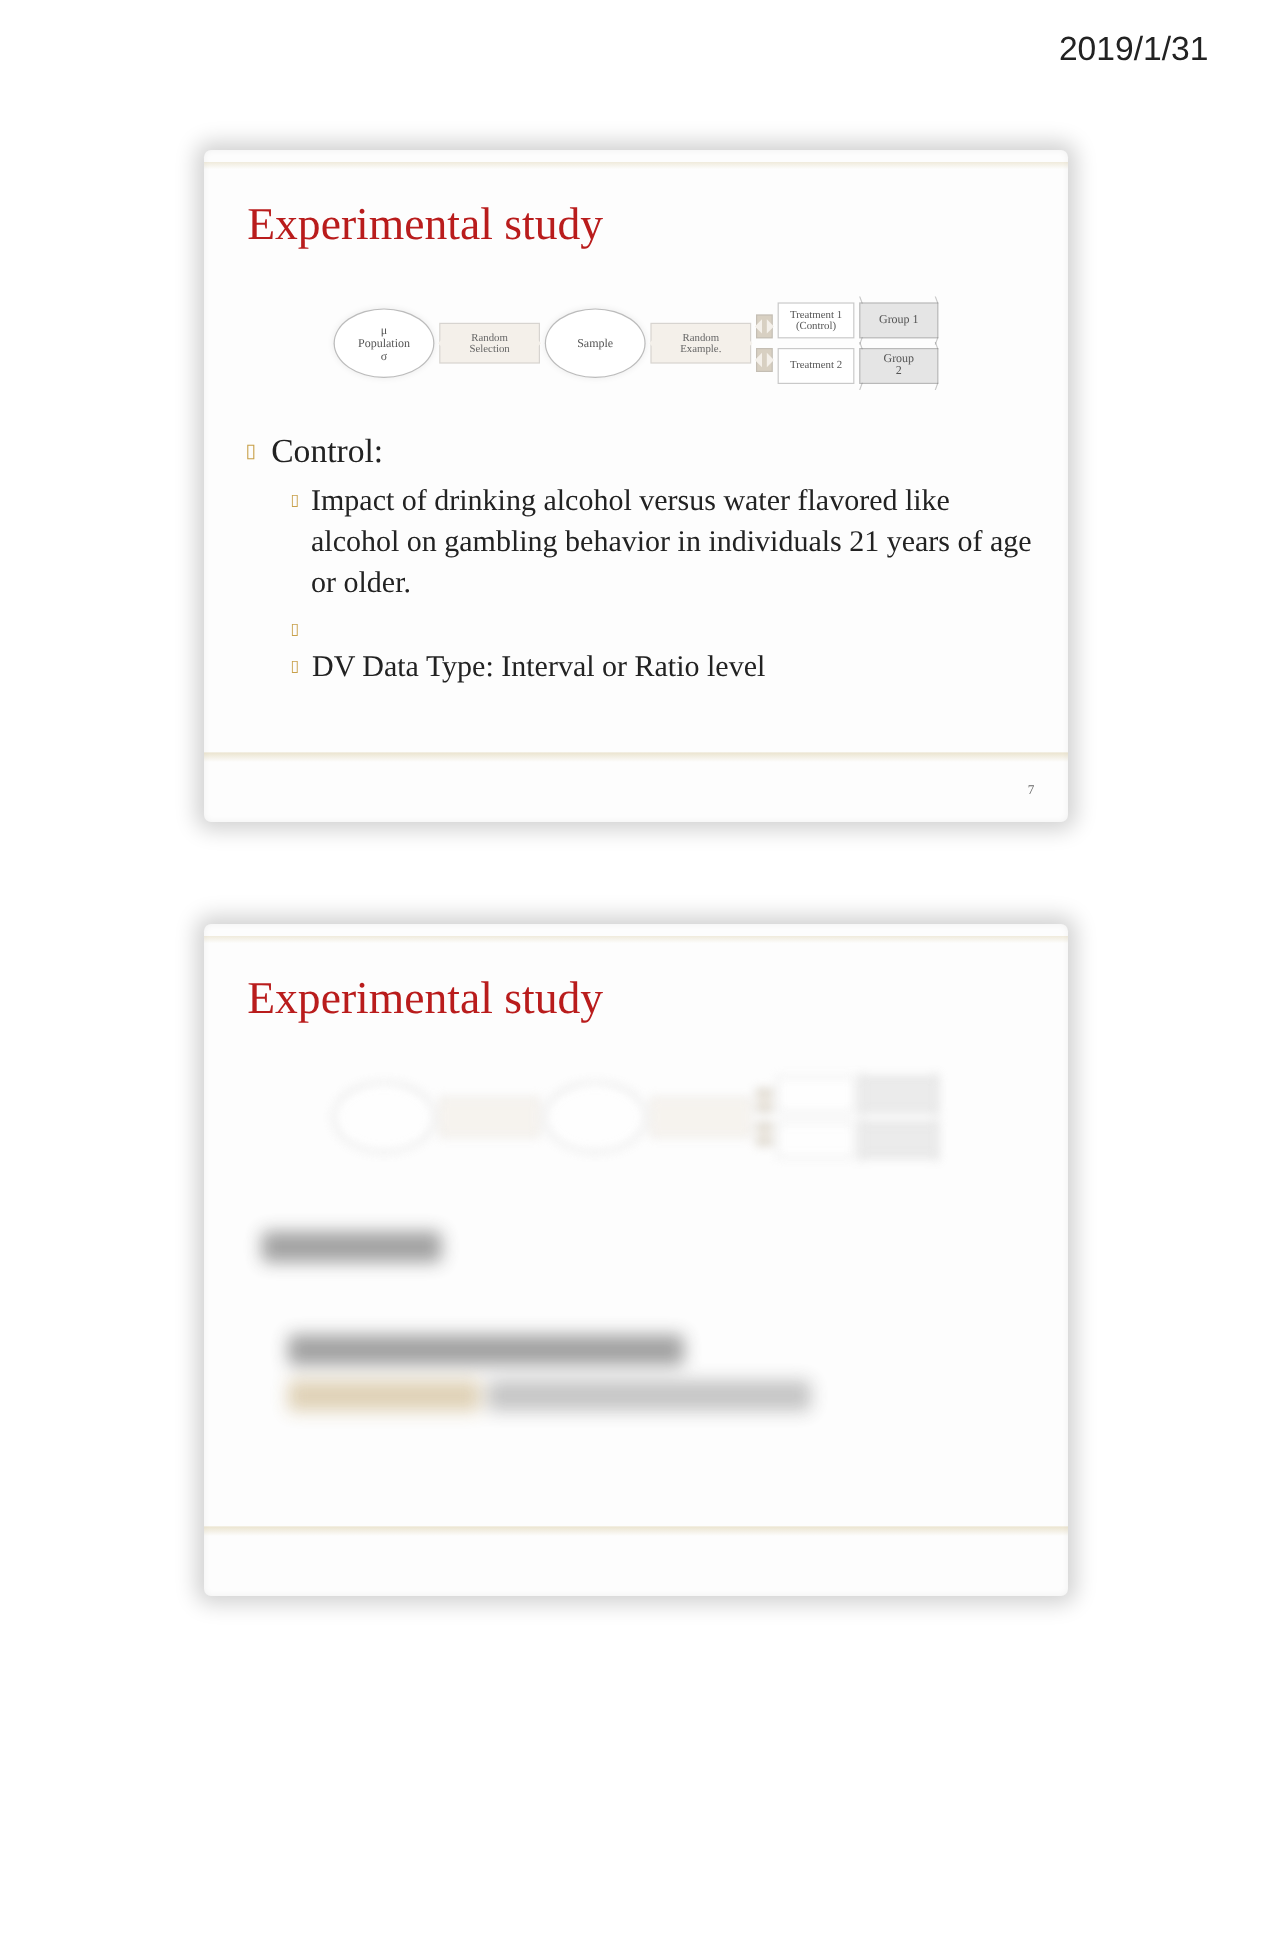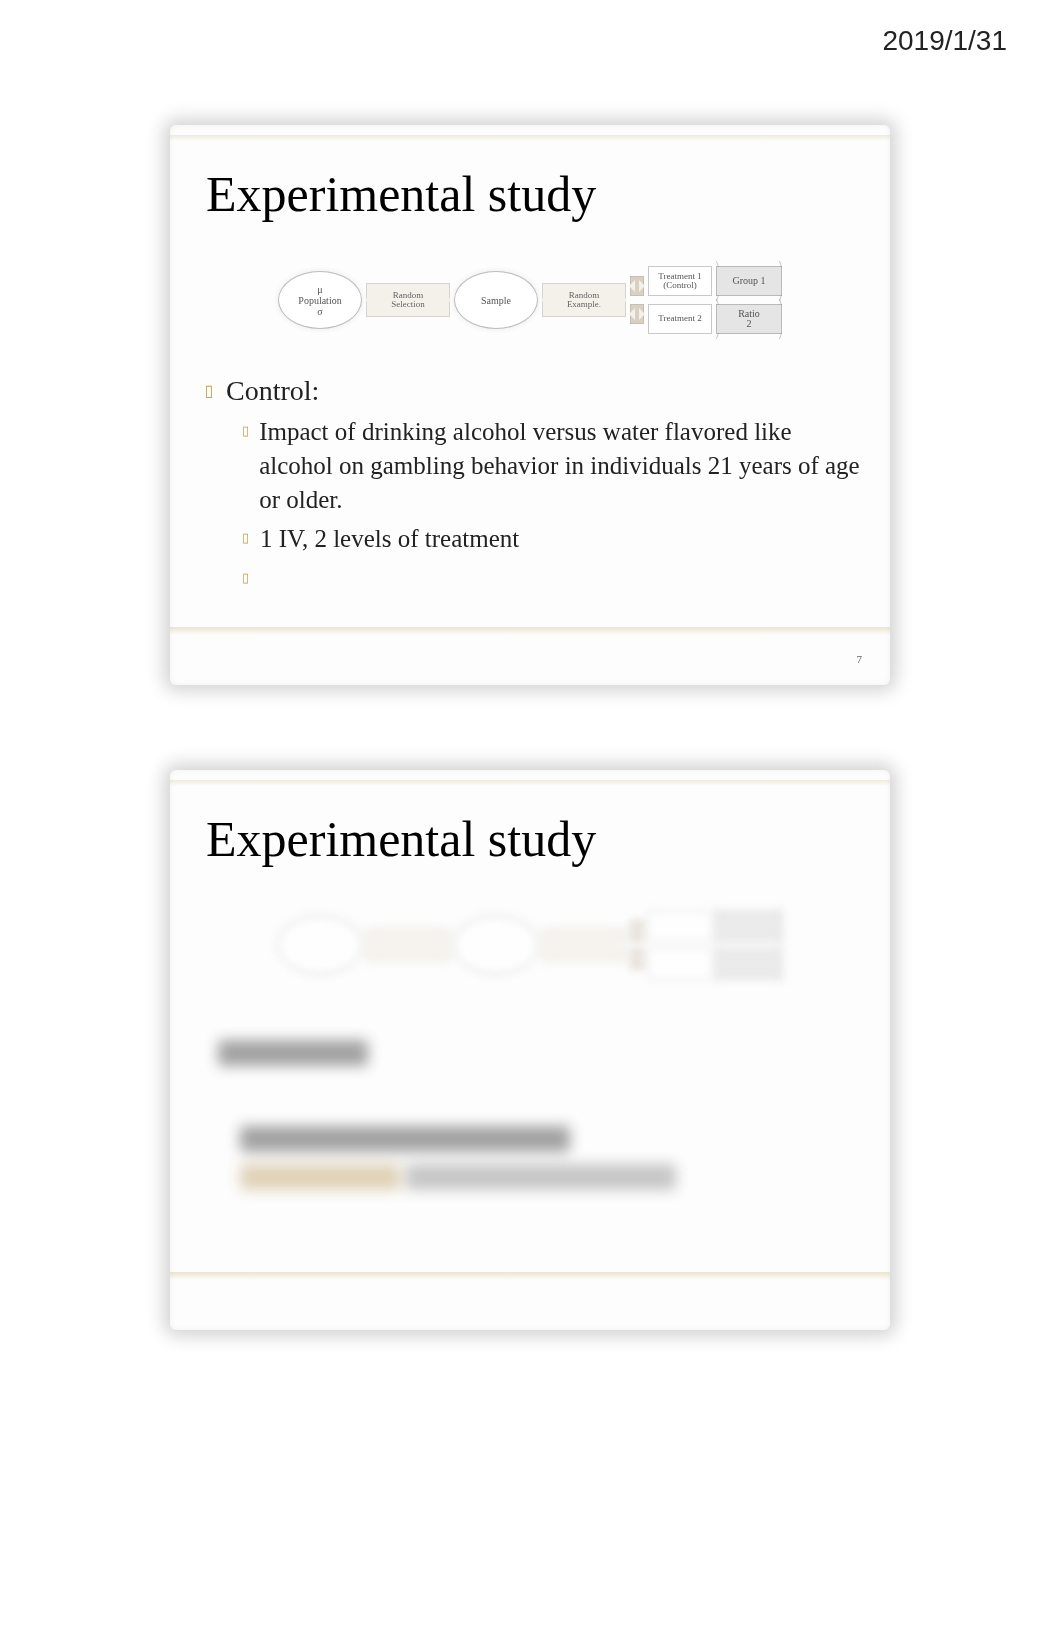--- a/index.html
+++ b/index.html
@@ -42,22 +42,22 @@
     background: linear-gradient(to bottom, rgba(200,180,120,0.25), rgba(200,180,120,0.0));
   }
   .slide-top-bar { top: 10px; }
   .slide-bottom-bar {
     bottom: 50px;
     height: 8px;
     background: linear-gradient(to bottom, rgba(200,180,120,0.35), rgba(200,180,120,0.0));
   }
 
   .slide-title {
-    font-size: 50px;
-    color: #000000;
+    font-size: 38px;
+    color: #b91c1c;
     font-weight: normal;
     margin-bottom: 22px;
     margin-left: 6px;
   }
 
   
   .flow {
     display: flex;
     align-items: center;
     justify-content: center;
@@ -271,42 +271,42 @@
       </div>
       <div class="treat-box">
         <span>Treatment 2</span>
       </div>
     </div>
     <div class="split-col">
       <div class="group-box">
         <span>Group 1</span>
       </div>
       <div class="group-box">
-        <span>Ratio</span>
+        <span>Group</span>
         <span>2</span>
       </div>
     </div>
   </div>
 
   <div class="content">
     <div class="item-lv1">
       <span class="bullet-lv1">▯</span>
       <span>Control:</span>
     </div>
     <div class="sub-list">
       <div class="item-lv2">
         <span class="bullet-lv2">▯</span>
         <span>Impact of drinking alcohol versus water flavored like alcohol on gambling behavior in individuals 21 years of age or older.</span>
       </div>
       <div class="item-lv2">
         <span class="bullet-lv2">▯</span>
-        <span>1 IV, 2 levels of treatment</span>
       </div>
       <div class="item-lv2">
         <span class="bullet-lv2">▯</span>
+        <span>DV Data Type: Interval or Ratio level</span>
       </div>
     </div>
   </div>
 
   <div class="slide-bottom-bar"></div>
   <div class="slide-number">7</div>
 </div>
 
 <div class="slide" id="slide-2">
   <div class="slide-top-bar"></div>

